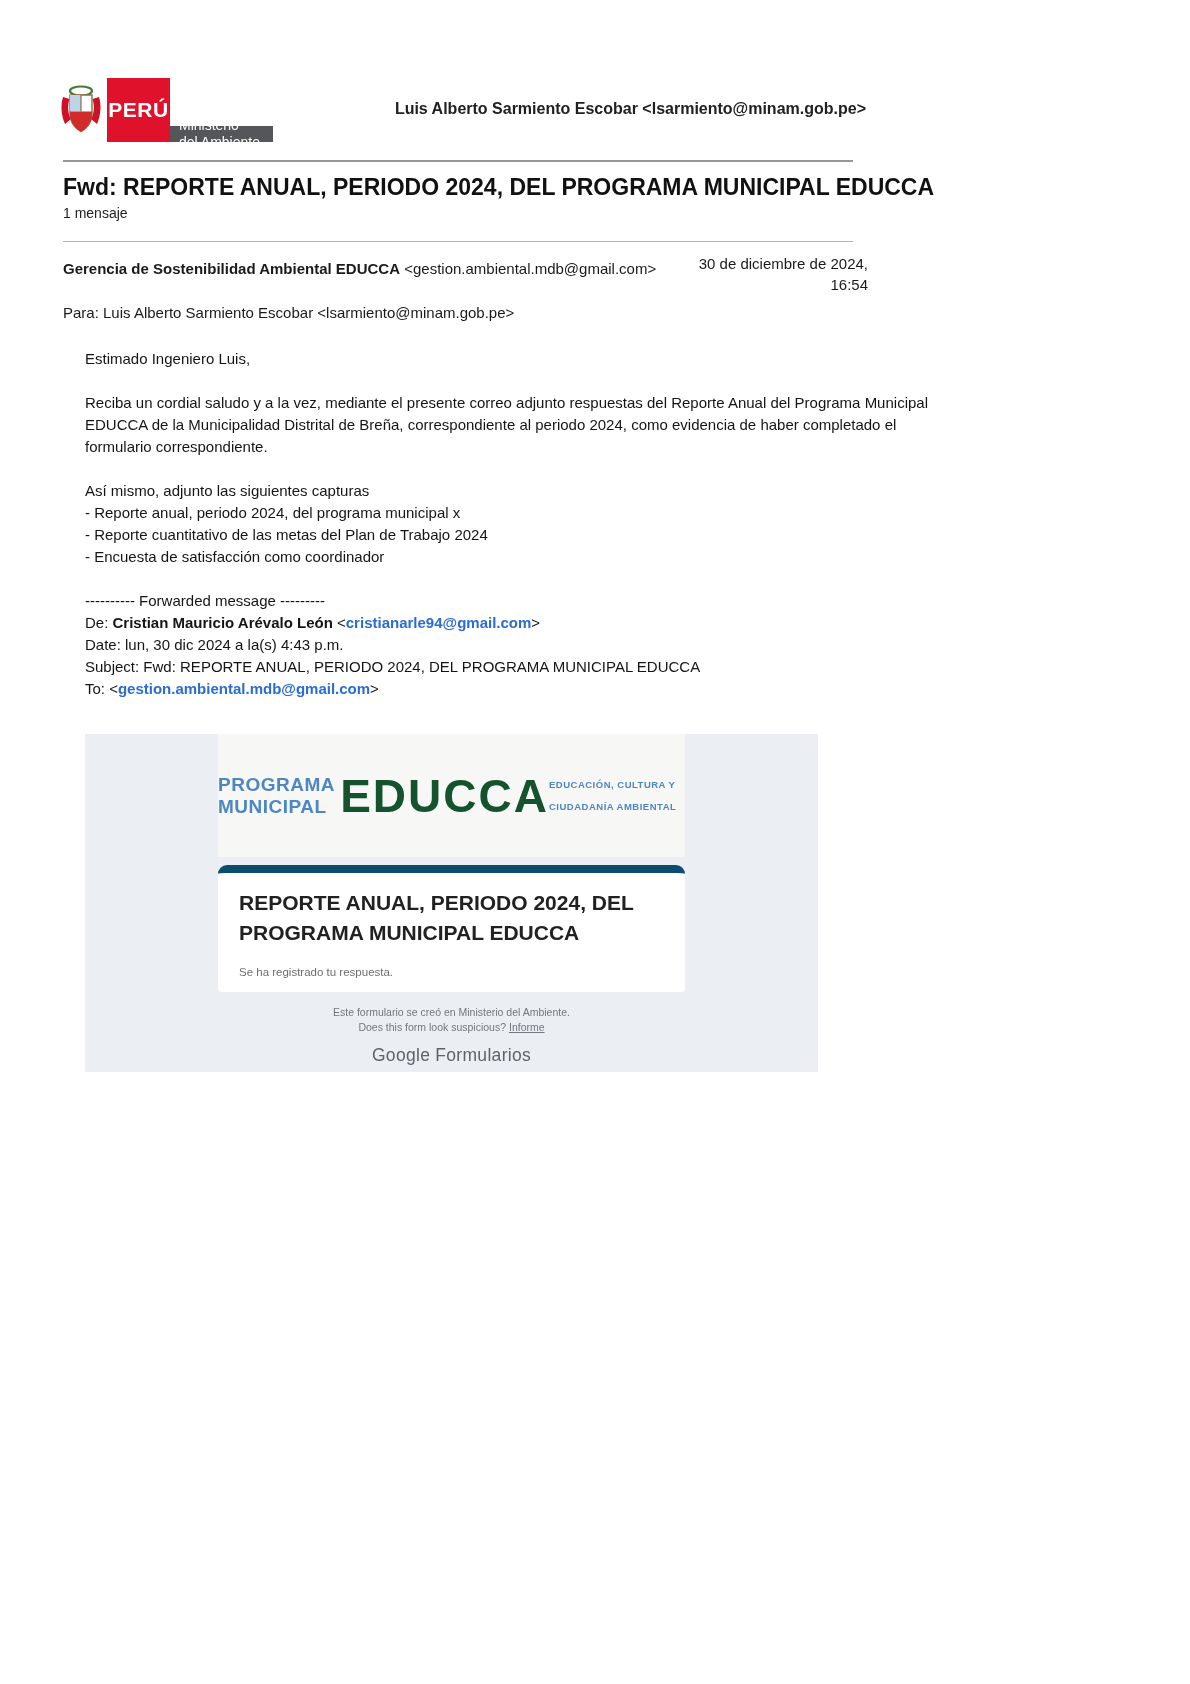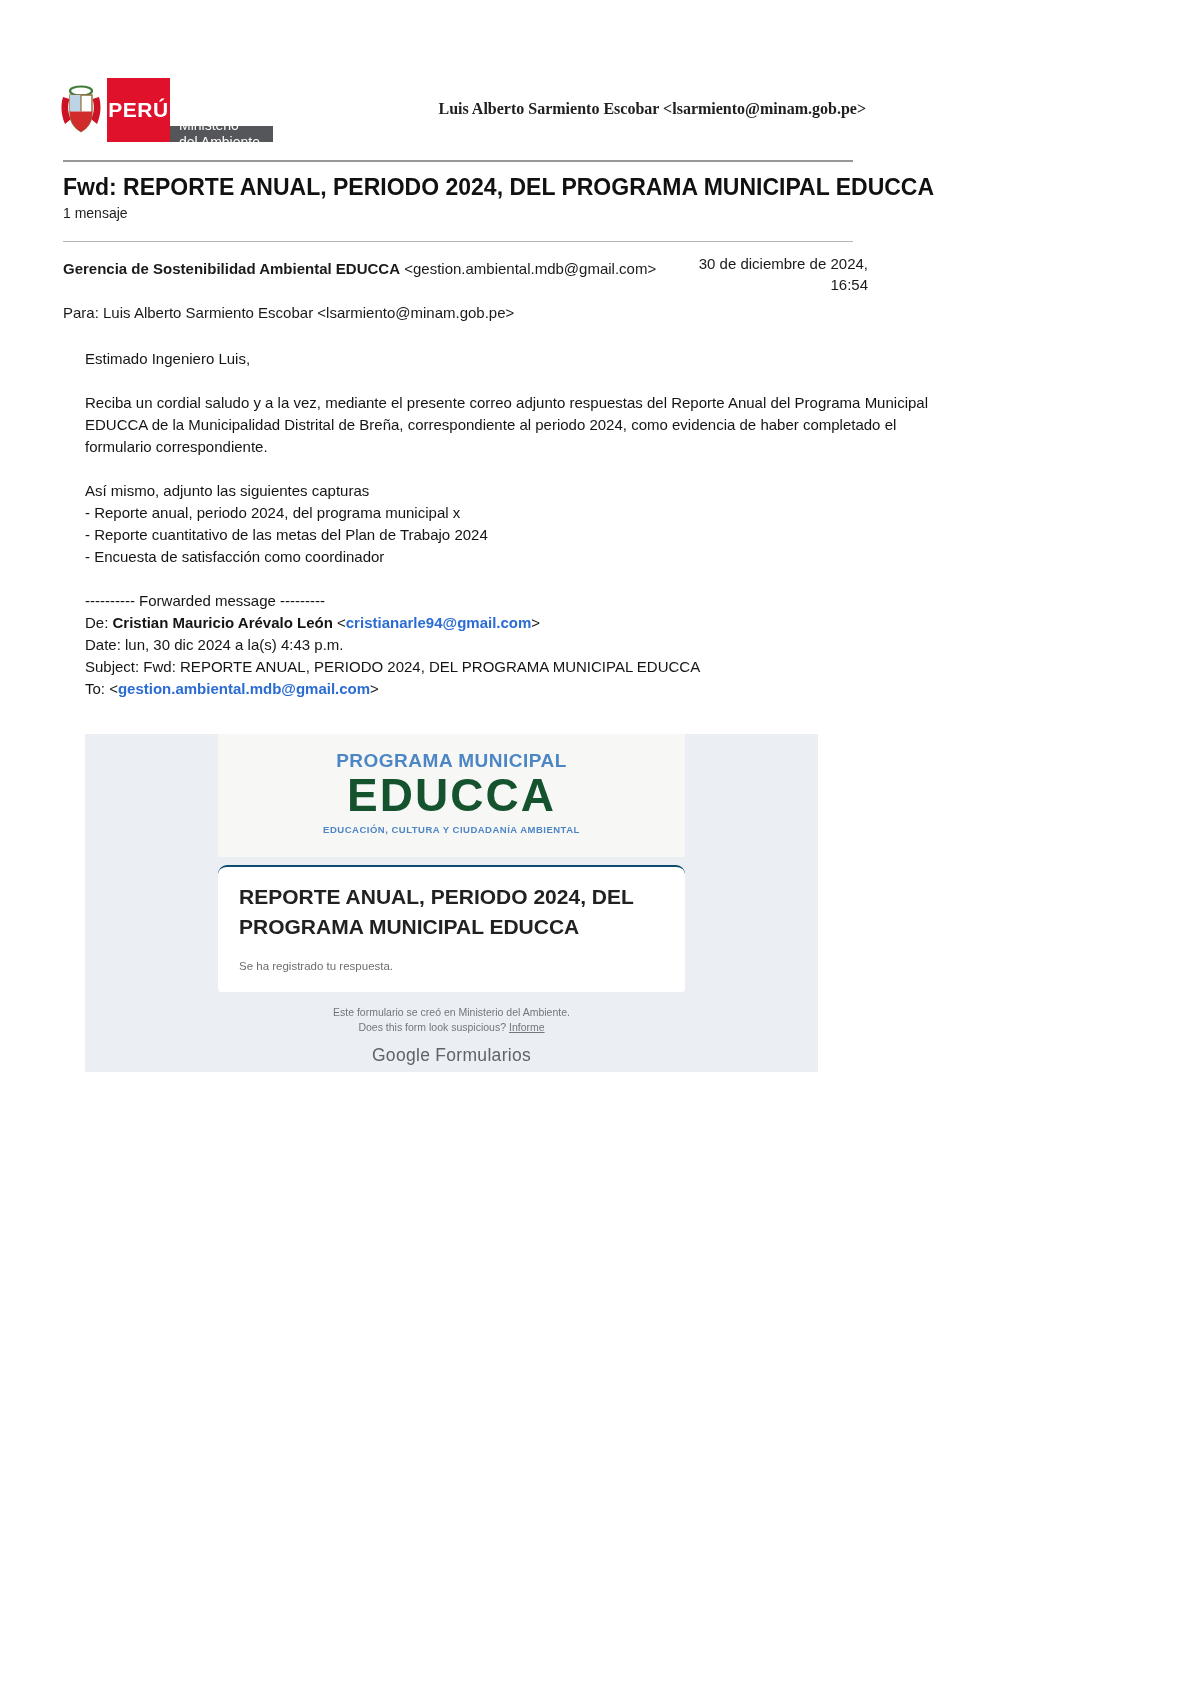--- a/index.html
+++ b/index.html
@@ -12,43 +12,43 @@
     color:#1a1a1a;
     overflow:hidden;
     border-radius:20px;
   }
   
   .header { display:flex; justify-content:space-between; align-items:flex-start; padding:78px 142px 0 55px; }
   .logo-row { display:flex; align-items:stretch; height:64px; }
   .emblem-box { width:52px; display:flex; align-items:center; justify-content:center; background:#fff; }
   .peru-block { width:63px; background:#e0112b; color:#fff; display:flex; align-items:center; justify-content:center; font-weight:bold; font-size:21px; letter-spacing:0.5px; }
   .minam-block { width:103px; background:#55565a; color:#fff; font-size:14px; line-height:17px; display:flex; flex-direction:column; justify-content:center; padding-left:9px;margin-top:48px; }
-  .owner { margin-top:22px; font-weight:bold; font-size:16px; color:#202020;font-family:Liberation Serif, serif; }
+  .owner { margin-top:22px; font-weight:bold; font-size:16px; color:#202020; }
   
   .rule1 { border:none; border-top:2px solid #979797; margin:18px 155px 0 63px; }
   .subject { margin:12px 60px 0 63px; font-size:23px; font-weight:bold; color:#111; }
   .msg-count { margin:4px 0 0 63px; font-size:14px; color:#222; }
   .rule2 { border:none; border-top:1px solid #b3b3b3; margin:20px 155px 0 63px; }
   
   .sender-row { display:flex; justify-content:space-between; margin:11px 140px 0 63px; }
   .sender-left { font-size:15px; padding-top:7px; }
   .sender-left b { font-size:15px; }
   .sender-date { text-align:right; font-size:15px; line-height:21px; white-space:nowrap; }
   .to-line { margin:9px 0 0 63px; font-size:15px; }
   
   .body { margin:27px 60px 0 85px; font-size:15px; line-height:22px; max-width:960px; color:#151515; }
   .gap { height:22px; }
   .link { color:#2b6cd4; text-decoration:none; cursor:pointer;font-weight:bold; }
   
   .form-shot { margin-top:34px; width:733px; height:338px; background:#ebeff4; padding-top:0; }
-  .form-card1 { width:467px; height:123px; margin:0 auto; background:#f7f7f6; display:flex; flex-direction:column; align-items:center; justify-content:center; }
+  .form-card1 { width:467px; height:123px; margin:0 auto; background:#f7f7f6; display:flex; align-items:center; justify-content:center; }
   .educca-line1 { font-size:19px; font-weight:bold; color:#4d86c4; letter-spacing:0.5px; }
   .educca-line2 { font-size:46px; font-weight:bold; color:#14532d; line-height:46px; letter-spacing:2px; }
   .educca-line3 { font-size:9.5px; font-weight:bold; color:#4d86c4; letter-spacing:0.5px; margin-top:1px; }
-  .form-card2 { width:467px; height:127px; margin:8px auto 0; background:#fff; border-top:2px solid #0c4a6e; border-radius:9px 9px 3px 3px; padding:15px 24px 0 21px; }
+  .form-card2 { width:467px; height:127px; margin:8px auto 0; background:#fff; border-top:8px solid #0c4a6e; border-radius:9px 9px 3px 3px; padding:15px 24px 0 21px; }
   .form-title { font-size:21px; font-weight:bold; color:#212121; line-height:30px; }
   .form-confirm { margin-top:13px; font-size:11.5px; color:#6d6d6d; }
   .form-footer { text-align:center; margin-top:13px; font-size:10.5px; line-height:15px; color:#73777b; }
   .form-footer .informe { color:#73777b; text-decoration:underline; cursor:pointer; }
   .form-brand { text-align:center; margin-top:9px; font-size:17.5px; color:#5f6368; letter-spacing:0.3px; }
 </style>
 </head>
 <body>
 
 <div class="page">

